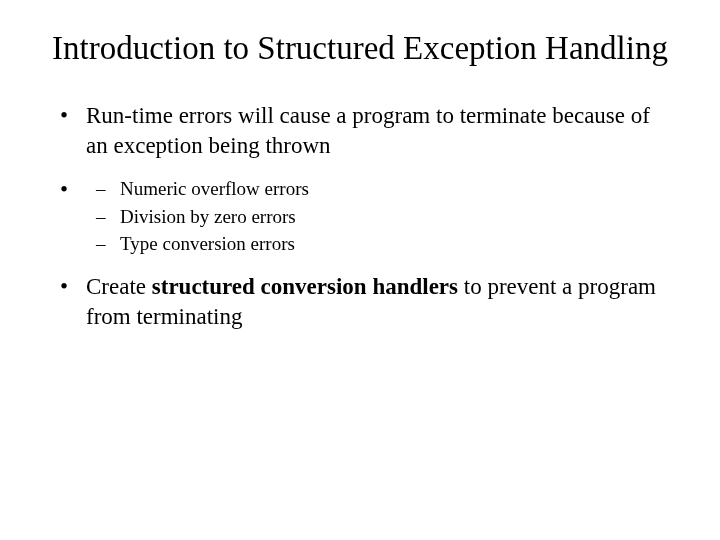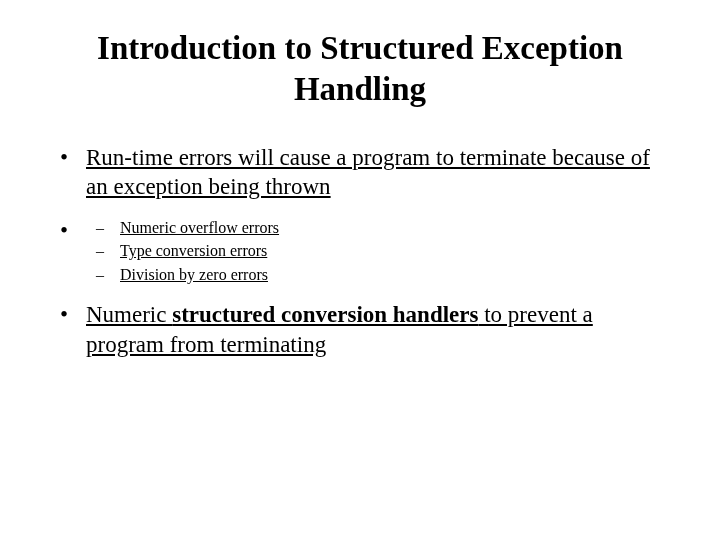--- a/index.html
+++ b/index.html
@@ -11,45 +11,44 @@
       width: 720px;
       height: 540px;
       background: #ffffff;
       font-family: "Times New Roman", Times, serif;
       color: #000000;
       padding: 28px 48px 40px 48px;
     }
     .title {
       font-size: 33px;
       text-align: center;
-      font-weight: bold;
+      font-weight: normal;
       line-height: 1.25;
       margin-bottom: 32px;
     }
     .bullet-list {
       list-style: none;
       font-size: 23px;
       line-height: 1.3;
     }
     .bullet-list > li {
       position: relative;
       padding-left: 38px;
       margin-bottom: 4px;
-      text-decoration: underline;
     }
     .bullet-list > li::before {
       content: "•";
       position: absolute;
       left: 12px;
       top: 0;
       font-size: 23px;
     }
     .sub-list {
       list-style: none;
-      font-size: 16px;
+      font-size: 19px;
       line-height: 1.45;
       margin-top: 14px;
       margin-bottom: 14px;
       margin-left: 4px;
     }
     .sub-list > li {
       position: relative;
       padding-left: 30px;
     }
     .sub-list > li::before {
@@ -65,20 +64,20 @@
 </head>
 <body>
 
 <h1 class="title">Introduction to Structured Exception Handling</h1>
 
 <ul class="bullet-list">
   <li>Run-time errors will cause a program to terminate because of an exception being thrown</li>
   <li>
     <ul class="sub-list">
       <li>Numeric overflow errors</li>
+      <li>Division by zero errors</li>
       <li>Type conversion errors</li>
-      <li>Division by zero errors</li>
     </ul>
   </li>
   <li>
-    <span>Numeric </span><span class="bold">structured conversion handlers</span><span> to prevent a program from terminating</span>
+    <span>Create </span><span class="bold">structured conversion handlers</span><span> to prevent a program from terminating</span>
   </li>
 </ul>
 
 </body></html>

